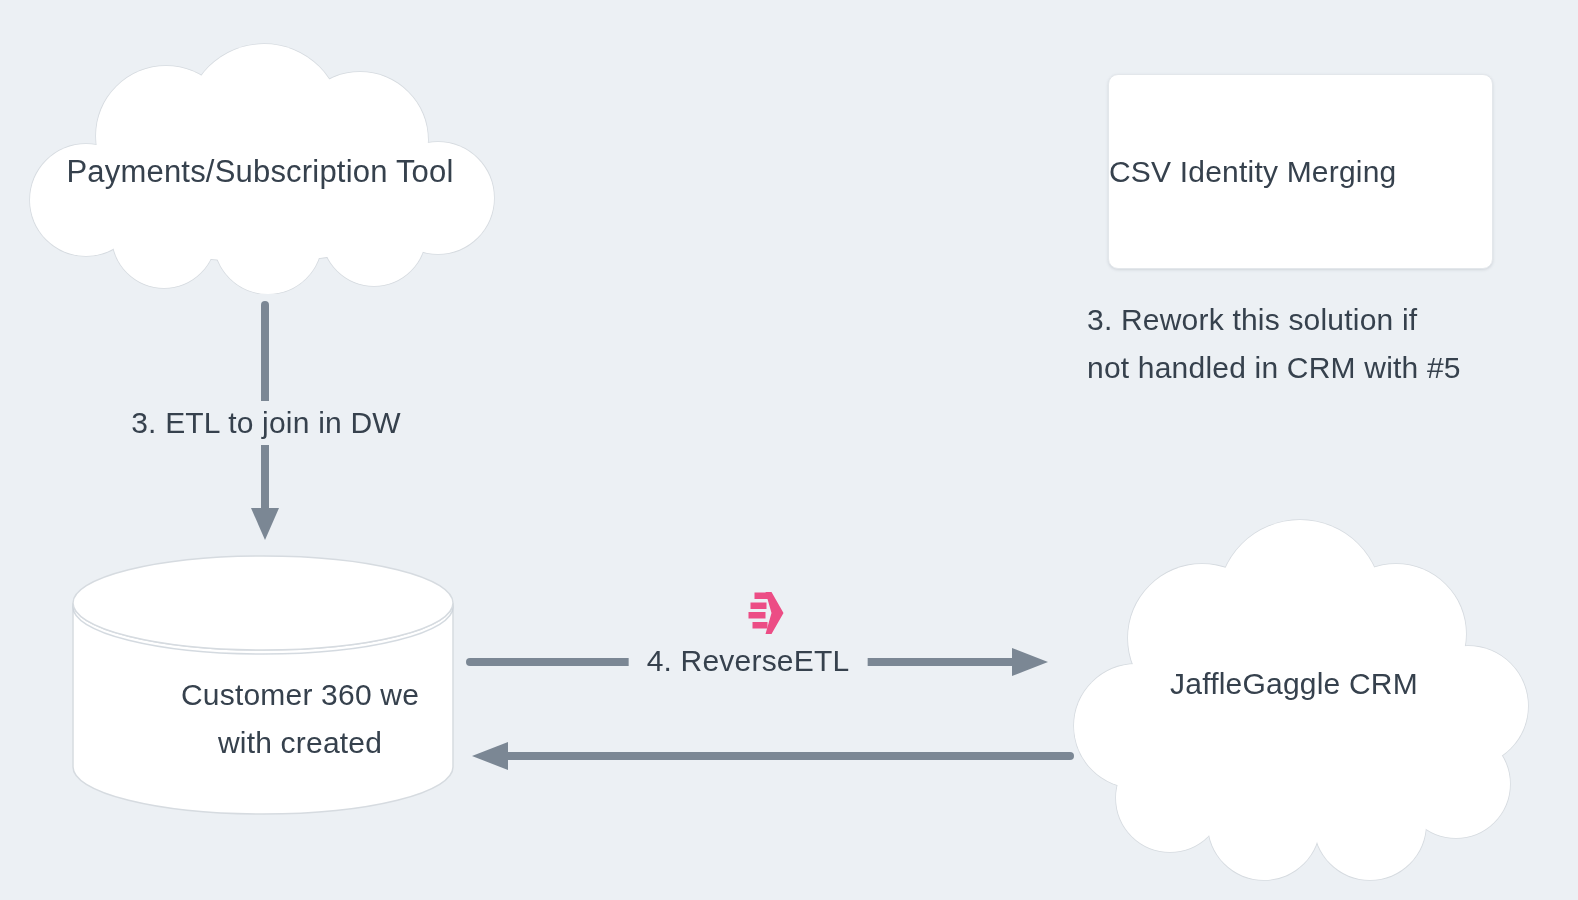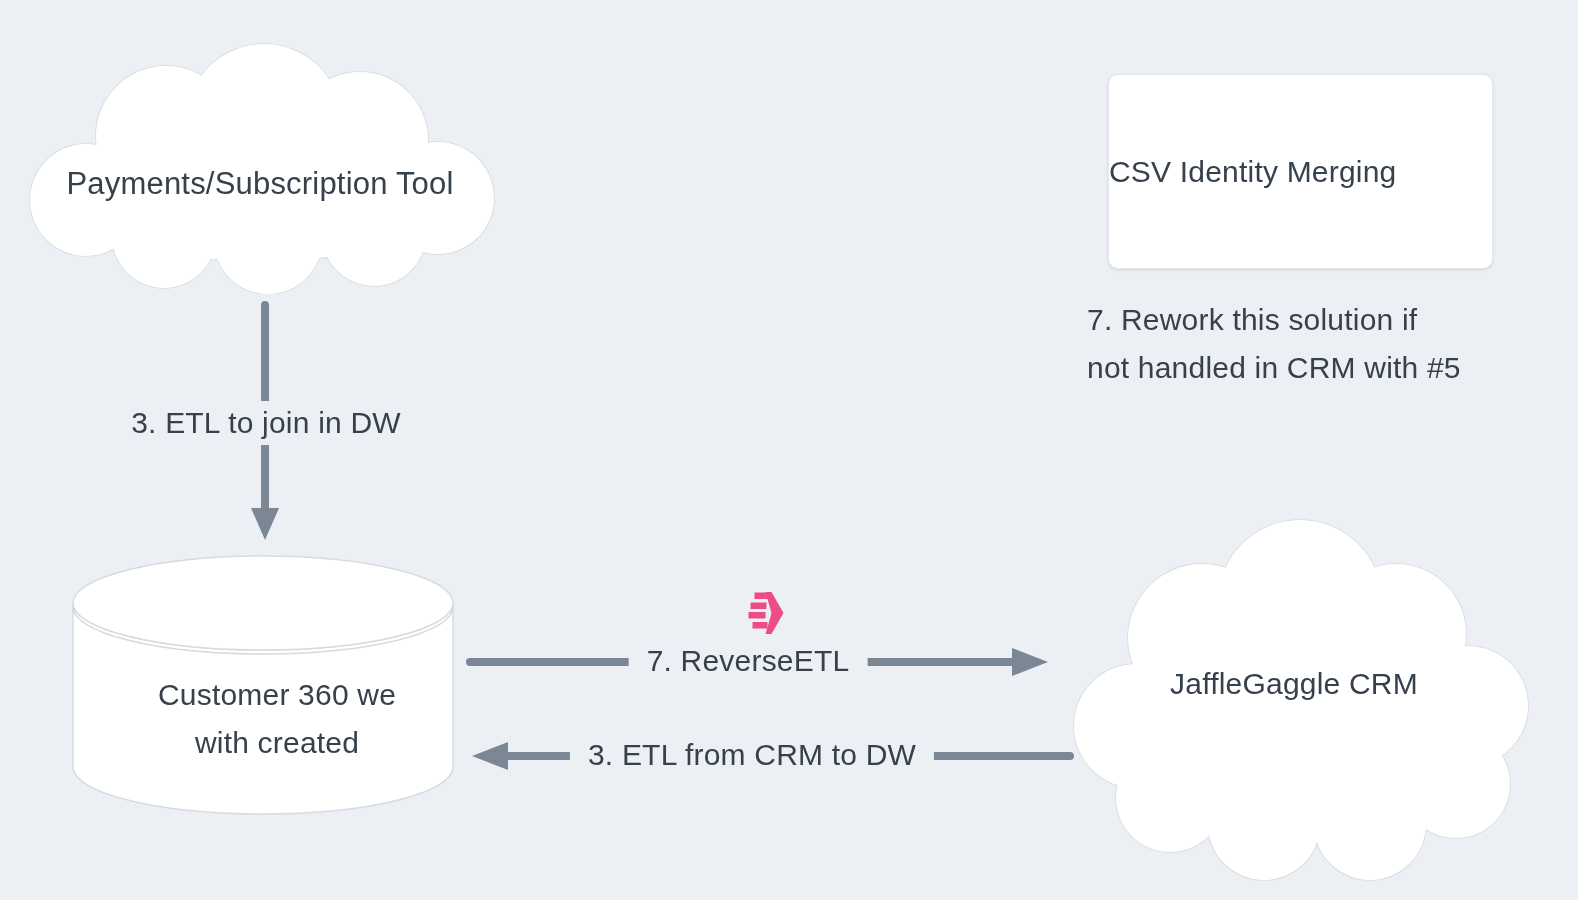--- a/index.html
+++ b/index.html
@@ -115,33 +115,32 @@
   <svg class="layer" style="left:748px;top:592px;" width="37" height="42" viewBox="0 0 36 42" aria-hidden="true">
     <g fill="#ec4d85">
       <path d="M17,0 L23,0 L35,21 L23,42 L17,42 L23,21 Z"></path>
       <rect x="6" y="0.5" width="14" height="6.5"></rect>
       <rect x="2" y="10.5" width="16" height="6.5"></rect>
       <rect x="0" y="20" width="17" height="6.5"></rect>
       <rect x="4" y="30" width="15" height="6.5"></rect>
     </g>
   </svg>
 
-  <div class="node-text" style="left:8px;top:148px;width:504px;font-size:31px;margin-top:12px;">Payments/Subscription Tool</div>
+  <div class="node-text" style="left:8px;top:148px;width:504px;font-size:31px;">Payments/Subscription Tool</div>
 
   <div class="node-text" style="left:1052px;top:660px;width:484px;">JaffleGaggle CRM</div>
 
-  <div class="node-text" style="left:61px;top:671px;width:432px;">
+  <div class="node-text" style="left:84px;top:671px;width:432px;">
     <div>Customer 360 we</div>
     <div>with created</div>
   </div>
 
   <div class="edge-label" style="left:266px;top:423px;">3. ETL to join in DW</div>
 
-  <div class="edge-label" style="left:748px;top:661px;">7. ReverseETL</div>
+  <div class="edge-label" style="left:748px;top:661px;">4. ReverseETL</div>
 
-  <div class="edge-label" style="left:752px;top:755px;">3. ETL from CRM to DW</div>
 
   <div class="note">
-    <div>7. Rework this solution if</div>
+    <div>3. Rework this solution if</div>
     <div>not handled in CRM with #5</div>
   </div>
 
 </div>
 
 </body></html>

